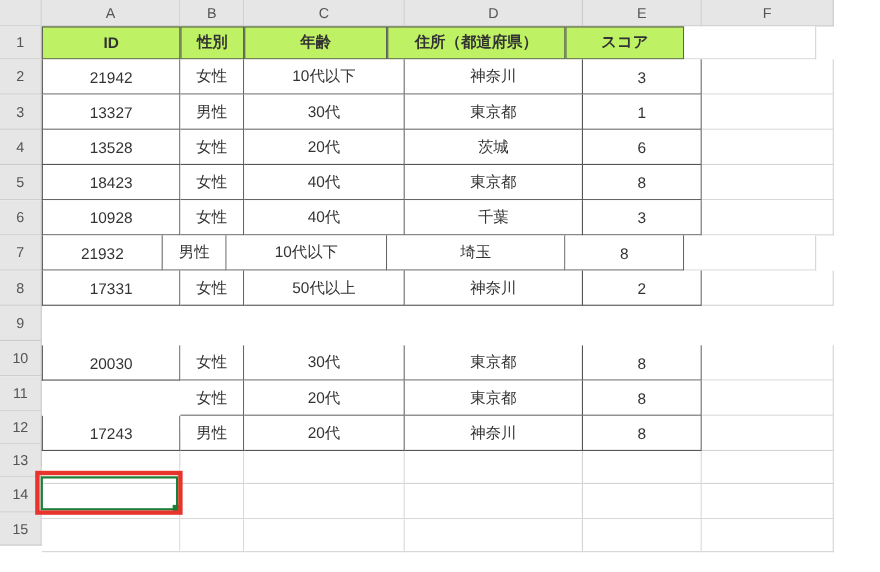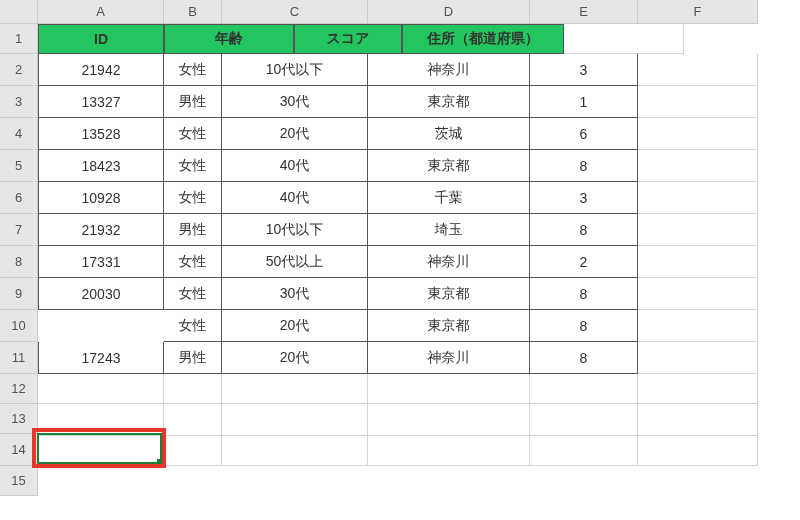--- a/index.html
+++ b/index.html
@@ -65,21 +65,21 @@
     border-right: 1px solid #d4d4d4;
     border-bottom: 1px solid #d4d4d4;
     display: flex;
     align-items: center;
     justify-content: center;
     background: #fff;
     overflow: hidden;
     white-space: nowrap;
   }
   .cell.header {
-    background: #22c55e;
+    background: #bef264;
     font-weight: bold;
     border: 1px solid #555;
     border-right: 1px solid #555;
     border-bottom: 1px solid #555;
   }
   .cell.bordered {
     border: 1px solid #555;
     border-top: none;
     border-left: none;
   }
@@ -129,23 +129,24 @@
       <div class="row-header" style="height: 32px;">10</div>
       <div class="row-header" style="height: 32px;">11</div>
       <div class="row-header" style="height: 30px;">12</div>
       <div class="row-header" style="height: 30px;">13</div>
       <div class="row-header" style="height: 32px;">14</div>
       <div class="row-header" style="height: 30px;">15</div>
     </div>
   <div class="grid" id="grid">
       <div class="row" style="height: 30px;">
         <div class="cell header" style="width: 126px; height: 30px;">ID</div>
+        <div class="cell header" style="width: 58px; height: 30px;">性別</div>
         <div class="cell header" style="width: 130px; height: 30px;">年齢</div>
+        <div class="cell header" style="width: 162px; height: 30px;">住所（都道府県）</div>
         <div class="cell header" style="width: 108px; height: 30px;">スコア</div>
-        <div class="cell header" style="width: 162px; height: 30px;">住所（都道府県）</div>
         <div class="cell" style="width: 120px; height: 30px;"></div>
       </div>
       <div class="row firstdata" style="height: 32px;">
         <div class="cell bordered" style="width: 126px; height: 32px;">21942</div>
         <div class="cell bordered" style="width: 58px; height: 32px;">女性</div>
         <div class="cell bordered" style="width: 146px; height: 32px;">10代以下</div>
         <div class="cell bordered" style="width: 162px; height: 32px;">神奈川</div>
         <div class="cell bordered" style="width: 108px; height: 32px;">3</div>
         <div class="cell" style="width: 120px; height: 32px;"></div>
       </div>
@@ -175,36 +176,36 @@
       </div>
       <div class="row" style="height: 32px;">
         <div class="cell bordered" style="width: 126px; height: 32px;">10928</div>
         <div class="cell bordered" style="width: 58px; height: 32px;">女性</div>
         <div class="cell bordered" style="width: 146px; height: 32px;">40代</div>
         <div class="cell bordered" style="width: 162px; height: 32px;">千葉</div>
         <div class="cell bordered" style="width: 108px; height: 32px;">3</div>
         <div class="cell" style="width: 120px; height: 32px;"></div>
       </div>
       <div class="row" style="height: 32px;">
-        <div class="cell bordered" style="width: 126px; height: 32px;">21932</div>
+        <div class="cell bordered" style="width: 110px; height: 32px;">21932</div>
         <div class="cell bordered" style="width: 58px; height: 32px;">男性</div>
         <div class="cell bordered" style="width: 146px; height: 32px;">10代以下</div>
         <div class="cell bordered" style="width: 162px; height: 32px;">埼玉</div>
         <div class="cell bordered" style="width: 108px; height: 32px;">8</div>
         <div class="cell" style="width: 120px; height: 32px;"></div>
       </div>
       <div class="row" style="height: 32px;">
         <div class="cell bordered" style="width: 126px; height: 32px;">17331</div>
         <div class="cell bordered" style="width: 58px; height: 32px;">女性</div>
         <div class="cell bordered" style="width: 146px; height: 32px;">50代以上</div>
         <div class="cell bordered" style="width: 162px; height: 32px;">神奈川</div>
         <div class="cell bordered" style="width: 108px; height: 32px;">2</div>
         <div class="cell" style="width: 120px; height: 32px;"></div>
       </div>
-      <div class="row" style="height: 32px;">
+      <div class="row" style="height: 32px; margin-top: 36px;">
         <div class="cell bordered" style="width: 126px; height: 32px;">20030</div>
         <div class="cell bordered" style="width: 58px; height: 32px;">女性</div>
         <div class="cell bordered" style="width: 146px; height: 32px;">30代</div>
         <div class="cell bordered" style="width: 162px; height: 32px;">東京都</div>
         <div class="cell bordered" style="width: 108px; height: 32px;">8</div>
         <div class="cell" style="width: 120px; height: 32px;"></div>
       </div>
       <div class="row" style="height: 32px;">
         <div class="cell bordered" style="width: 126px; height: 32px; margin-top: 45px;">11328</div>
         <div class="cell bordered" style="width: 58px; height: 32px;">女性</div>

